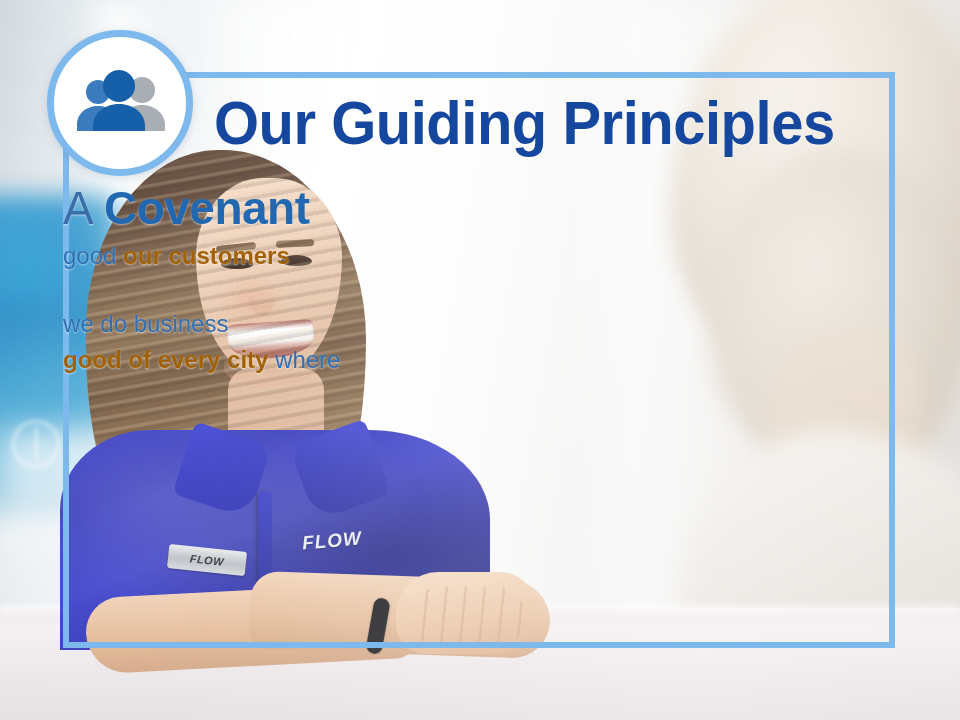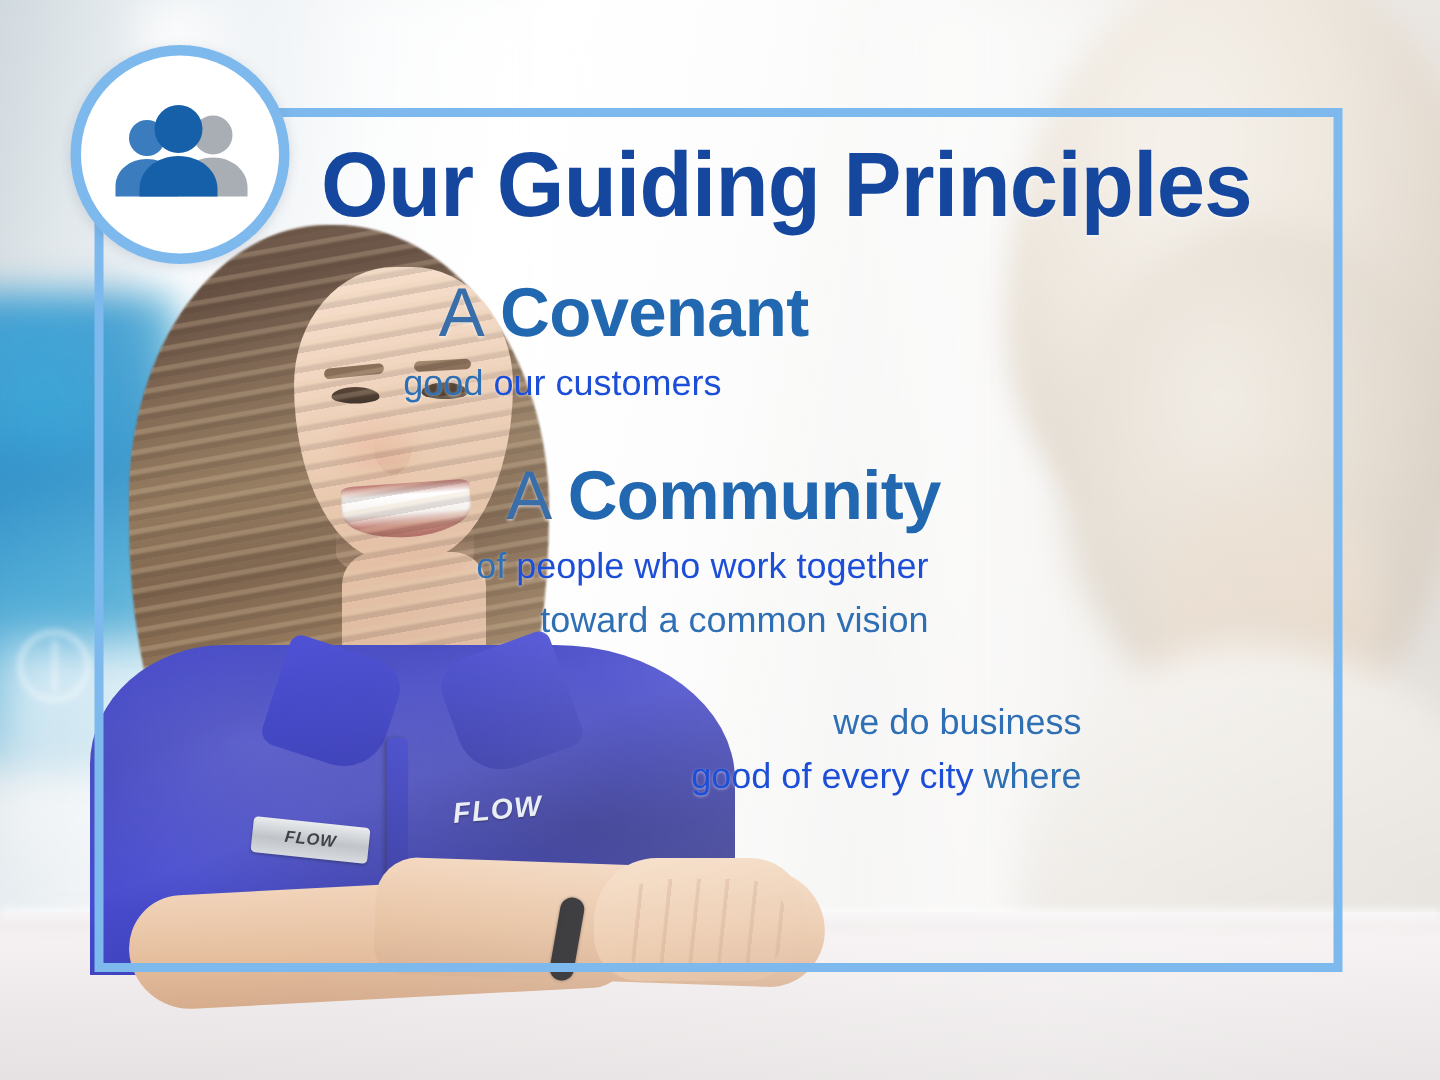--- a/index.html
+++ b/index.html
@@ -384,21 +384,21 @@
     text-shadow: 0 1px 2px rgba(255,255,255,.6);
     transform: scaleX(.95);
     transform-origin: left center;
     white-space: nowrap;
   }
 
   .blocks {
     position: absolute;
     left: 63px; top: 178px;
     width: 720px;
-    text-align: right;
+    text-align: left;
     padding-right: 52px;
     box-sizing: border-box;
   }
   .block { margin-bottom: 6px; }
 
   .big-line {
     font-size: 46px;
     line-height: 56px;
     color: #2f6fb3;
     white-space: nowrap;
@@ -407,21 +407,21 @@
   .big-line .art { font-weight: 400; color: #3a6ea8; }
   .big-line .word { font-weight: 700; color: #2168b0; letter-spacing: -.5px; }
 
   .sub-line {
     font-size: 24px;
     line-height: 32px;
     color: #2f6fb3;
     white-space: nowrap;
     text-shadow: 0 1px 2px rgba(255,255,255,.55);
   }
-  .sub-line b { font-weight: 400; color: #1d4ed8; }
+  .sub-line b { font-weight: 700; color: #a16207; }
 
   
   #block-covenant   { margin-right: 192px; margin-top: 2px; }
   #block-covenant .sub-line { margin-right: 58px; margin-top: 4px; }
 
   #block-community  { margin-right: 104px; margin-top: 30px; }
   #block-community .sub-line { margin-right: 8px; margin-top: 4px; }
 
   #block-commitment { margin-right: 10px; margin-top: 36px; }
   #block-commitment .sub-line { margin-right: 0px; margin-top: 4px; }
@@ -506,32 +506,20 @@
     <div class="block" id="block-covenant">
       <div class="big-line">
         <span class="art">A</span>
         <span class="word">Covenant</span>
       </div>
       <div class="sub-line">
         <span>good </span><b>our customers</b>
       </div>
     </div>
 
-    <div class="block" id="block-community">
-      <div class="big-line">
-        <span class="art">A</span>
-        <span class="word">Community</span>
-      </div>
-      <div class="sub-line">
-        <span>of </span><b>people who work together</b>
-      </div>
-      <div class="sub-line">
-        <span>toward a common vision</span>
-      </div>
-    </div>
 
     <div class="block" id="block-commitment">
       <div class="sub-line">
         <span>we do business</span>
       </div>
       <div class="sub-line">
         <b>good of every city</b><span> where</span>
       </div>
     </div>
 

